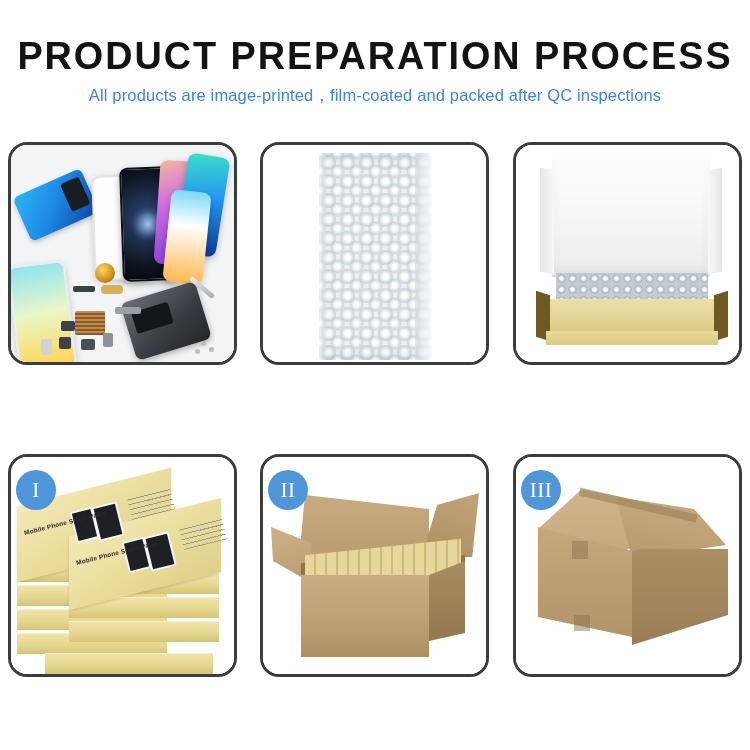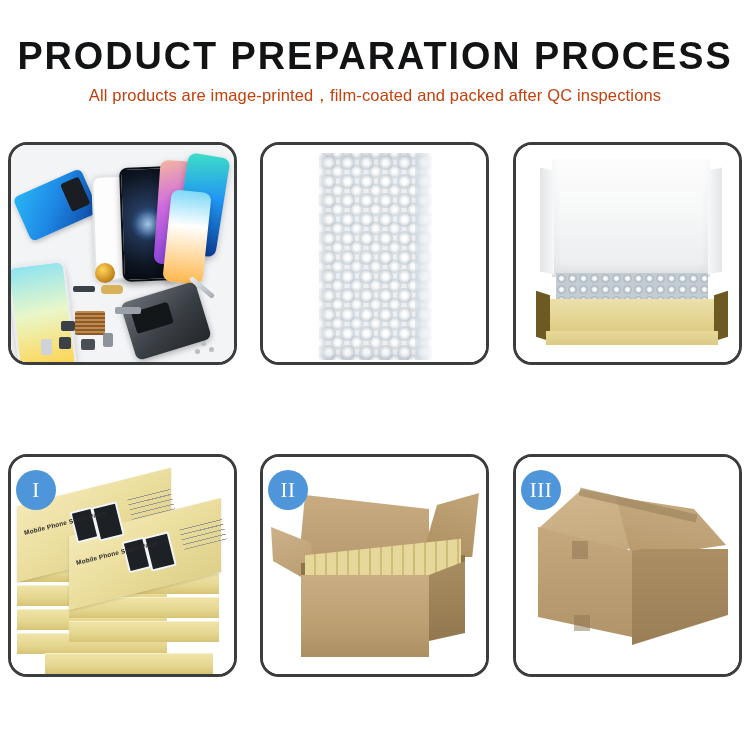--- a/index.html
+++ b/index.html
@@ -13,21 +13,21 @@
   
   .header{position:absolute;left:0;top:0;width:750px;text-align:center;}
   .title{
     margin:0;position:absolute;left:0;top:34px;width:750px;
     font-size:39px;line-height:44px;font-weight:700;color:#111315;
     letter-spacing:2.0px;white-space:nowrap;
     transform:scaleX(0.97);transform-origin:center;
   }
   .subtitle{
     margin:0;position:absolute;left:0;top:84px;width:750px;
-    font-size:16.5px;line-height:22px;font-weight:400;color:#c2410c;
+    font-size:16.5px;line-height:22px;font-weight:400;color:#3b82f6;
     letter-spacing:.15px;white-space:nowrap;
   }
 
   
   .grid{position:absolute;left:8px;top:142px;width:734px;height:535px;}
   .panel{
     position:absolute;width:229px;height:223px;
     border:3px solid #3a3c3d;border-radius:19px;
     background:#ffffff;box-sizing:border-box;overflow:hidden;
   }

